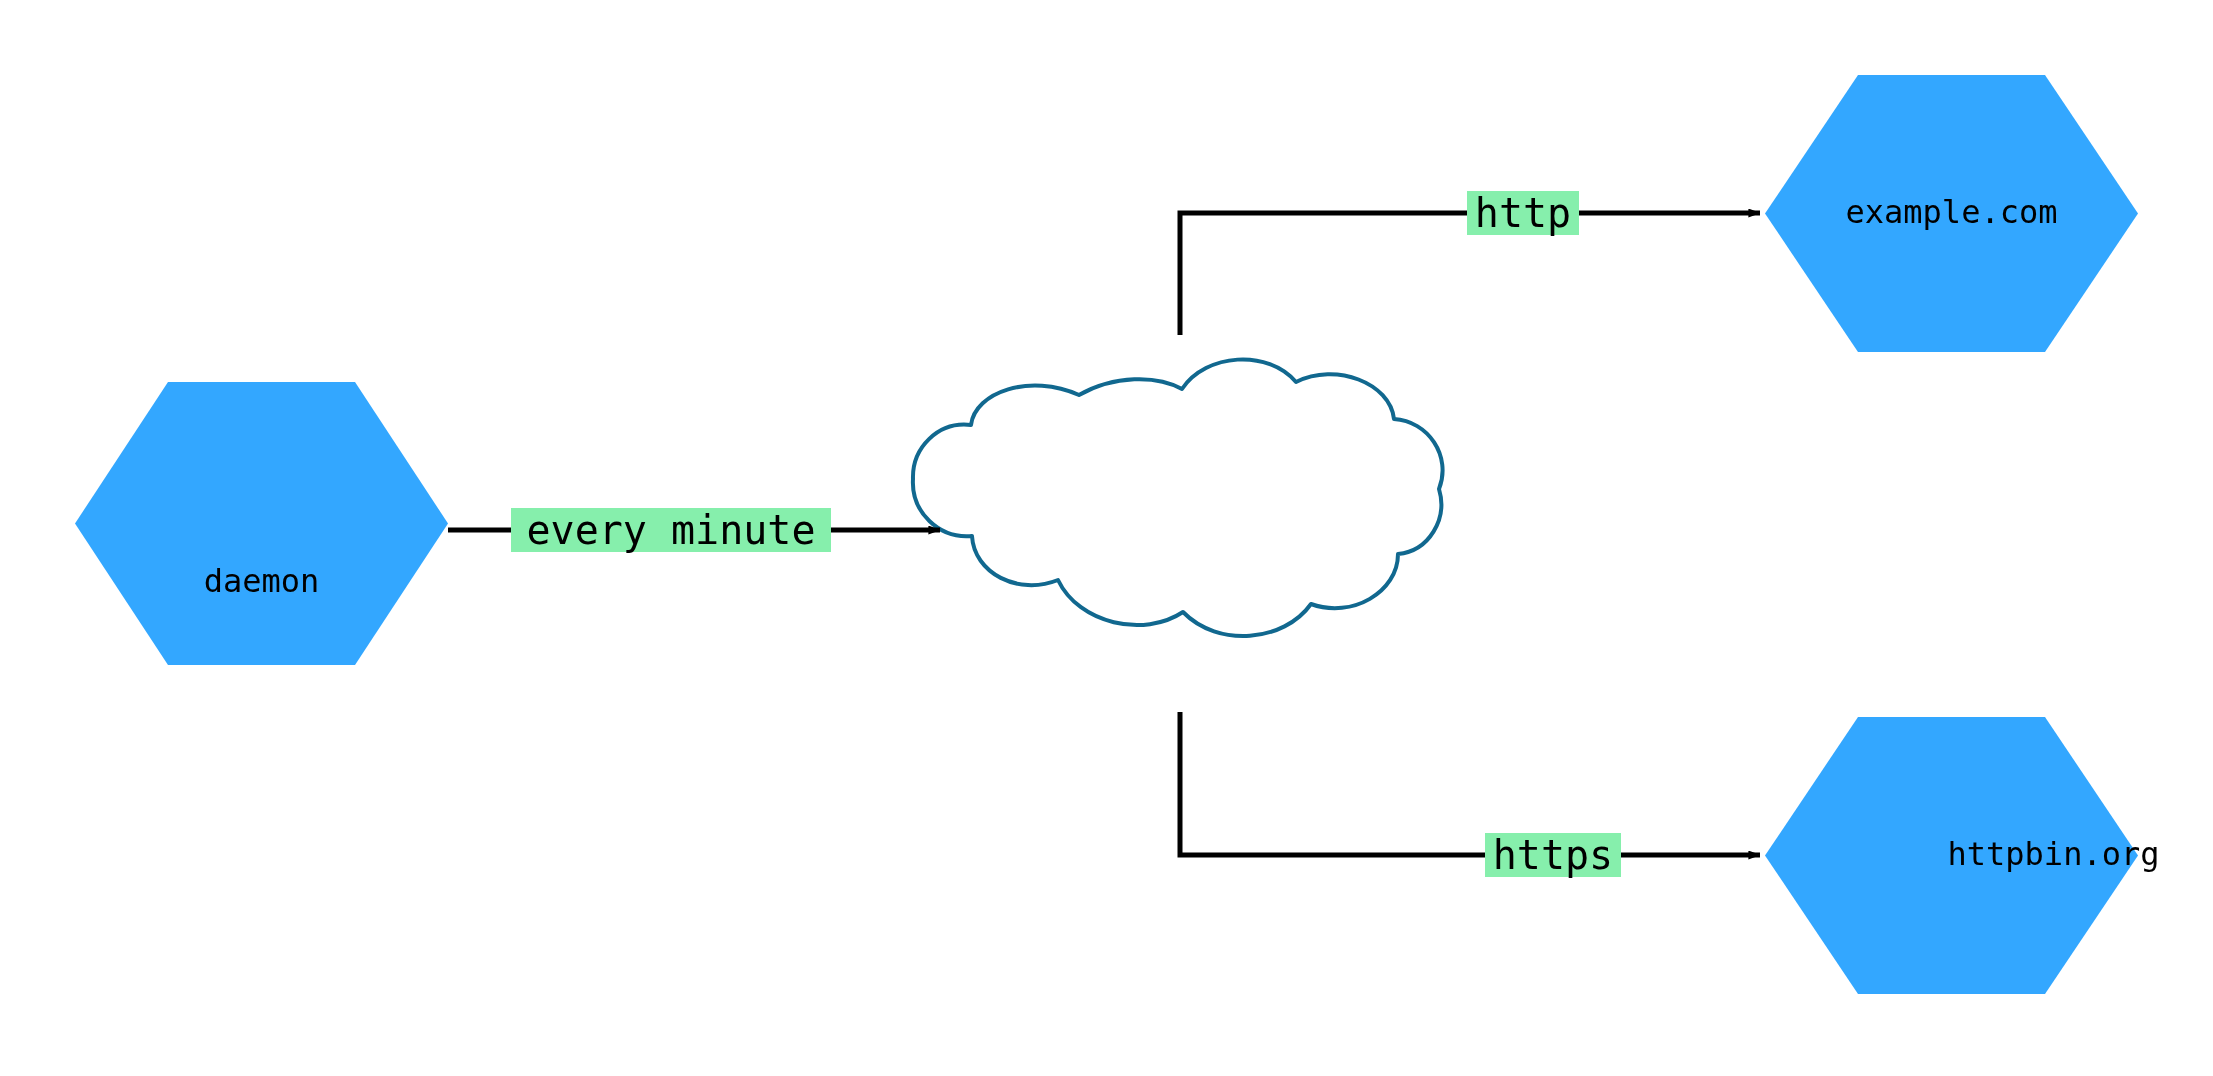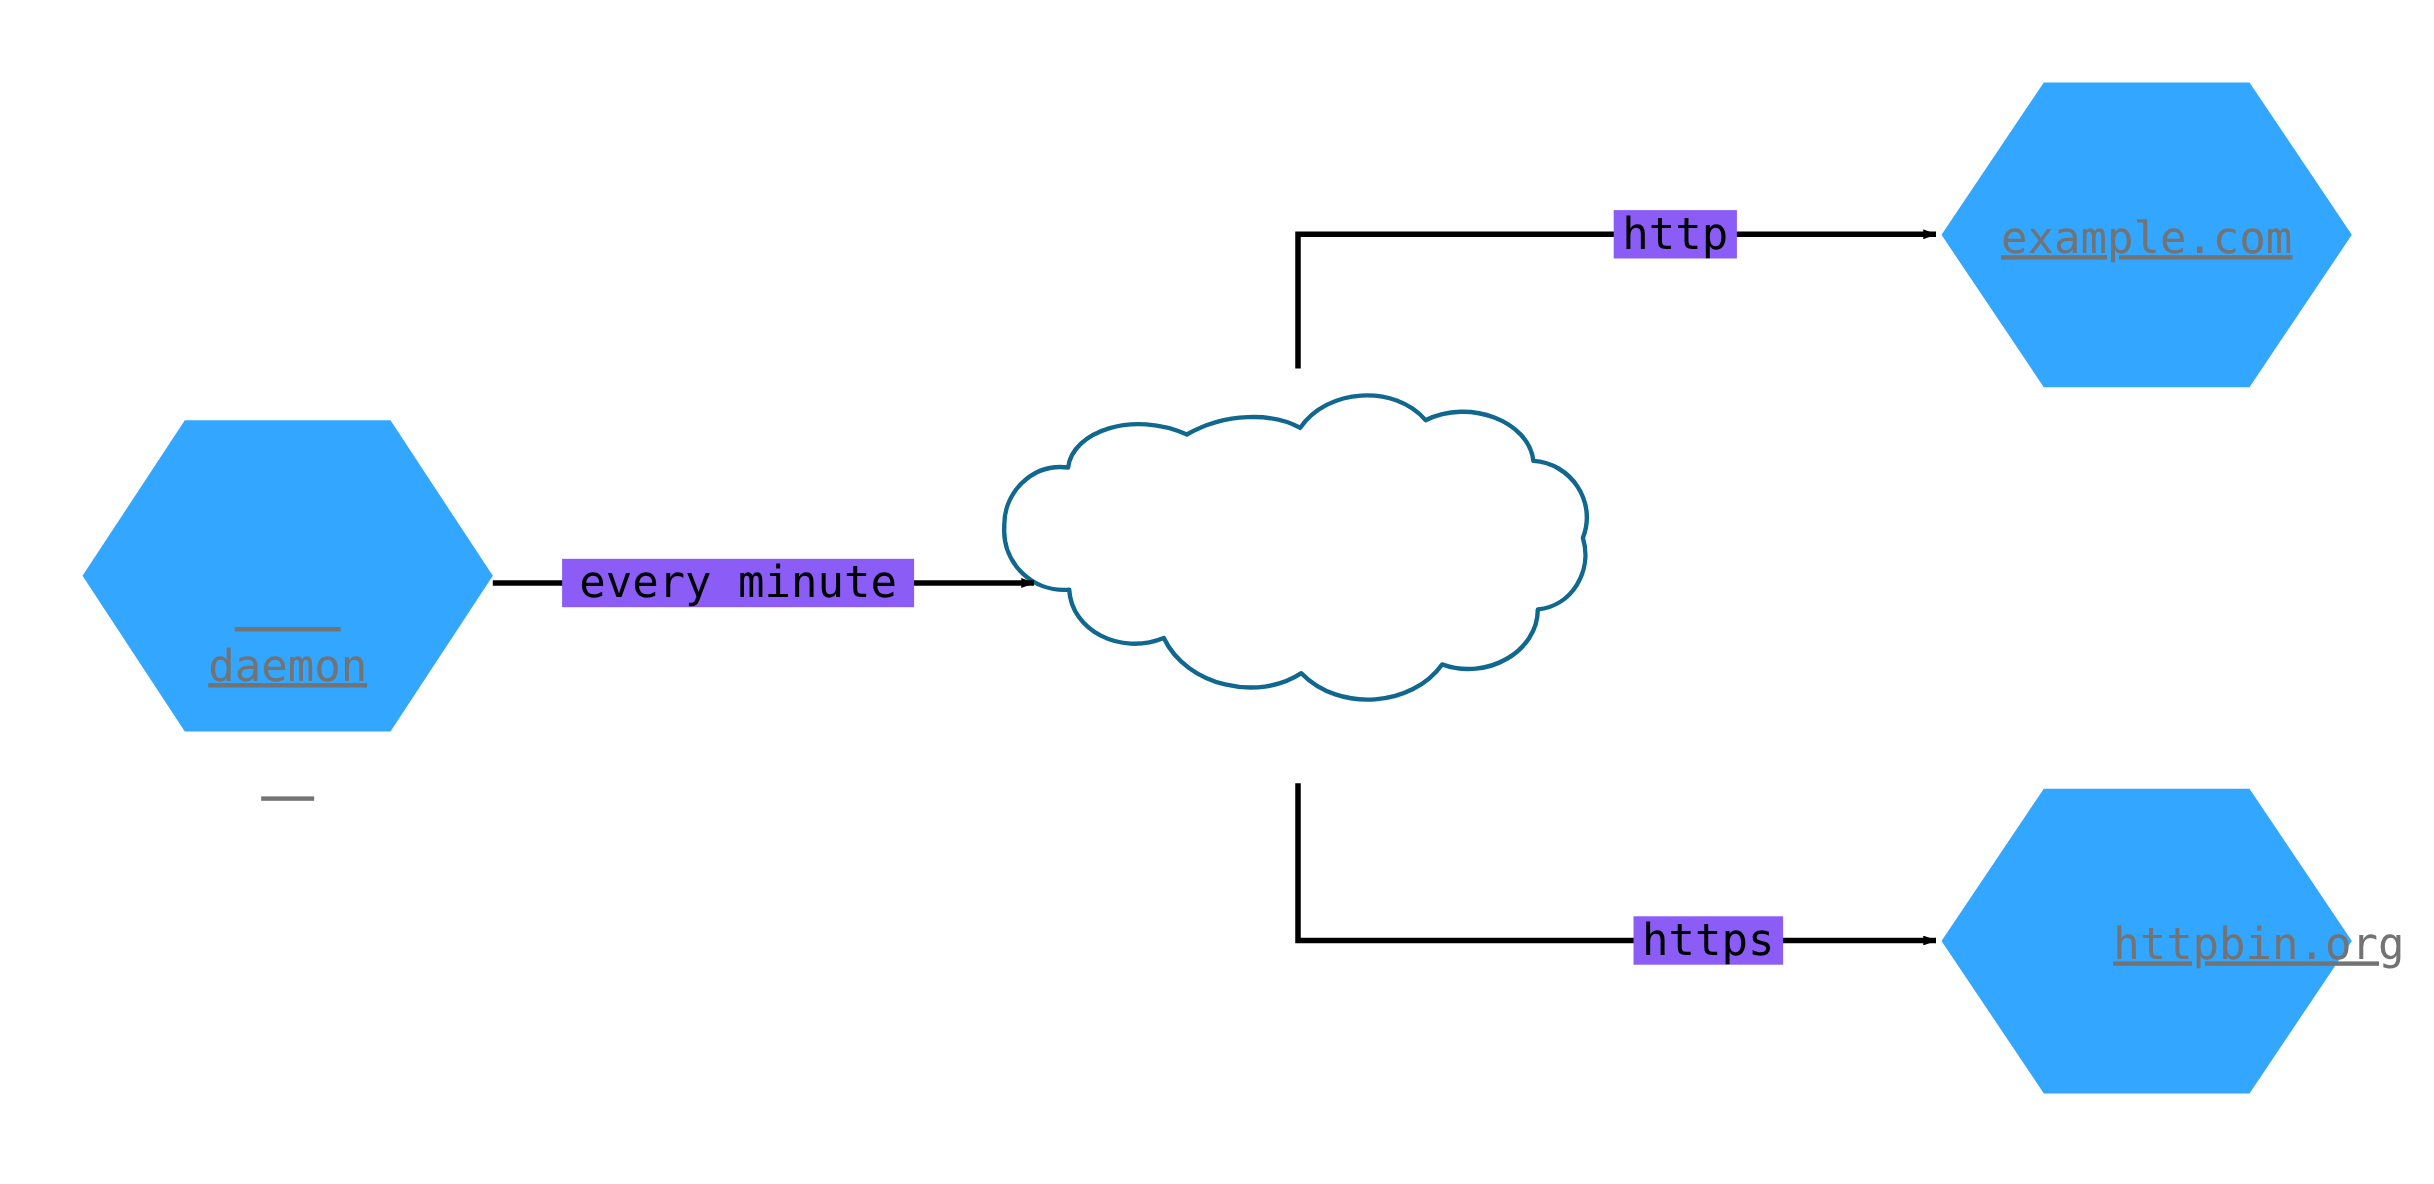--- a/index.html
+++ b/index.html
@@ -27,32 +27,31 @@
     height: 1076px;
   }
   .node-label {
     position: absolute;
     text-align: center;
     line-height: 1.28;
     white-space: pre;
     pointer-events: none;
   }
   .hex-label {
-    color: #737373;
-    font-size: 40px;
+    color: #000000;
+    font-size: 32px;
     letter-spacing: 0px;
-    text-decoration: underline;
   }
   .cloud-label {
     color: #111111;
     font-size: 42px;
   }
   .edge-label {
     position: absolute;
-    background: #8b5cf6;
+    background: #86efac;
     color: #000000;
     font-size: 40px;
     white-space: pre;
     text-align: center;
     line-height: 1;
     padding: 2px 1px;
   }
 </style>
 </head>
 <body>

